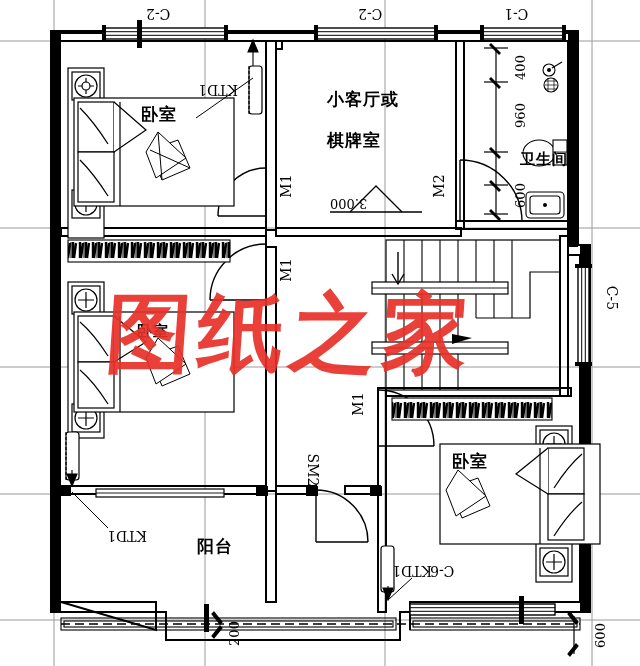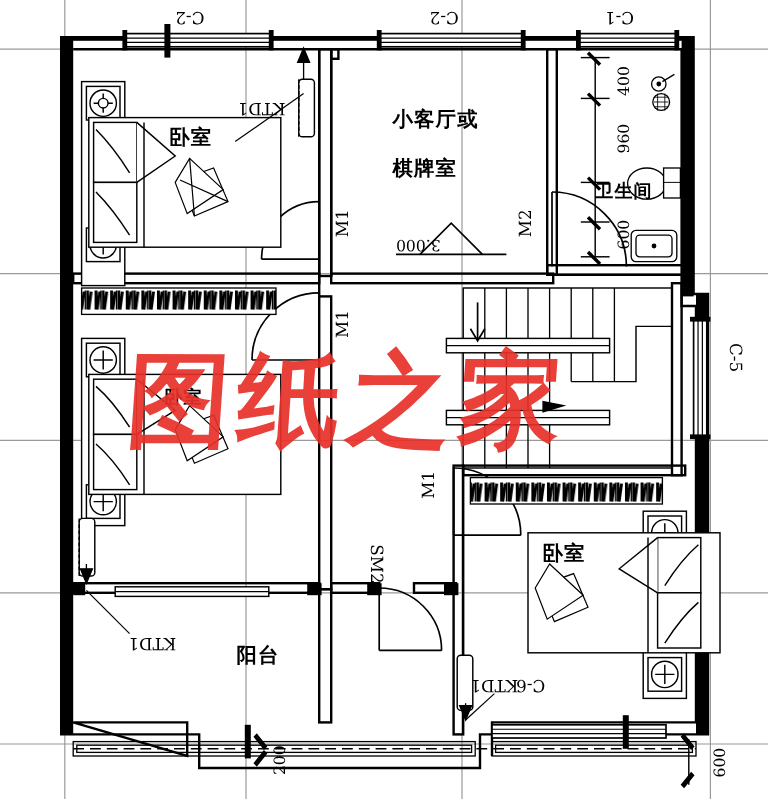--- a/index.html
+++ b/index.html
@@ -349,21 +349,21 @@
 
   <div class="lbl room" style="left:141px;top:103px;">卧室</div>
 
   <div class="lbl room-sm" style="left:137px;top:322px;">卧室</div>
 
   <div class="lbl room" style="left:452px;top:450px;">卧室</div>
 
   <div class="lbl room" style="left:327px;top:88px;text-align:center;">小客厅或</div>
   <div class="lbl room" style="left:327px;top:129px;font-family:Liberation Mono, monospace;">棋牌室</div>
 
-  <div class="lbl room-sm" style="left:496px;top:150px;">卫生间</div>
+  <div class="lbl room-sm" style="left:496px;top:150px;padding-left:24px;">卫生间</div>
 
   <div class="lbl room" style="left:197px;top:535px;">阳台</div>
 
   <div class="lbl tag rot180" style="left:146px;top:6px;">C-2</div>
   <div class="lbl tag rot180" style="left:358px;top:6px;">C-2</div>
   <div class="lbl tag rot180" style="left:504px;top:6px;">C-1</div>
   <div class="lbl tag rot270" style="left:600px;top:290px;">C-5</div>
   <div class="lbl tag rot180" style="left:430px;top:563px;">C-6</div>
 
   <div class="lbl tag rot90" style="left:274px;top:178px;">M1</div>

